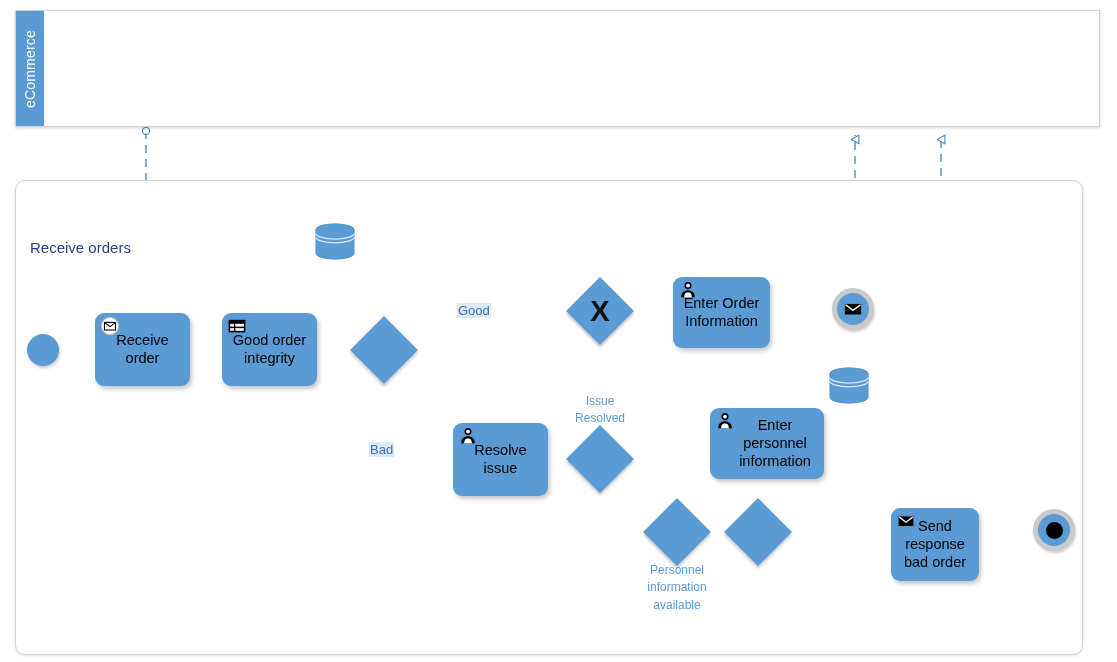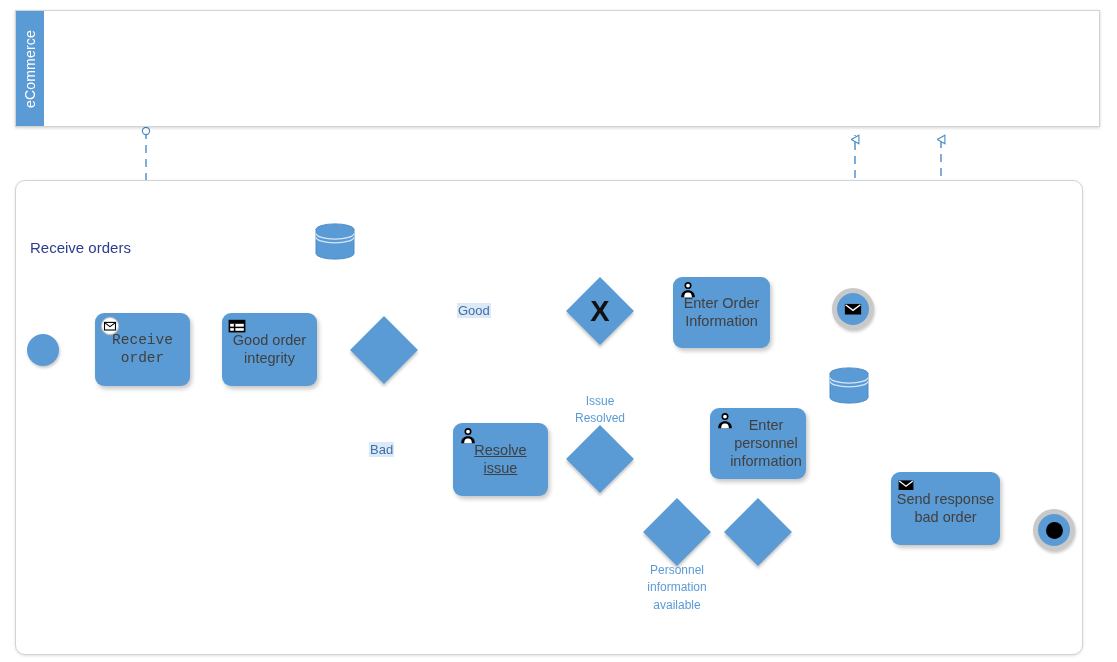--- a/index.html
+++ b/index.html
@@ -69,21 +69,21 @@
   }
   
   .task {
     background: #5b9bd5;
     border-radius: 9px;
     box-shadow: 2px 3px 4px rgba(0,0,0,0.22);
     display: flex;
     align-items: center;
     justify-content: center;
     text-align: center;
-    color: #404040;
+    color: #000000;
     font-size: 14.5px;
     line-height: 1.22;
     padding: 4px 5px 3px 5px;
   }
   .task-label { display: block; }
   .task-icon {
     position: absolute;
     left: 5px;
     top: 3px;
     width: 20px;
@@ -245,70 +245,70 @@
       <span>eCommerce</span>
     </div>
   </div>
 
   <div class="node subprocess" style="left:15px; top:180px; width:1068px; height:475px;">
     <div class="subprocess-label">Receive orders</div>
   </div>
 
   <div class="node event-start" style="left:27px; top:334px;"></div>
 
-  <div class="node task" style="left:95px; top:313px; width:95px; height:73px;font-family:Liberation Mono, monospace;">
+  <div class="node task" style="left:95px; top:313px; width:95px; height:73px;">
     <svg class="task-icon" viewBox="0 0 20 20">
       <circle cx="10" cy="10" r="8.6" fill="#ffffff" stroke="#bdbdbd" stroke-width="1.1"></circle>
       <rect x="4.5" y="6.4" width="11" height="7.6" fill="#ffffff" stroke="#000000" stroke-width="1.1"></rect>
       <path d="M4.9,6.9 L10,10.6 L15.1,6.9" fill="none" stroke="#000000" stroke-width="1.1"></path>
     </svg>
     <span class="task-label">Receive order</span>
   </div>
 
   <div class="node task" style="left:222px; top:313px; width:95px; height:73px;">
     <svg class="task-icon" viewBox="0 0 20 20">
       <rect x="2.4" y="4.6" width="15.2" height="11" fill="#ffffff" stroke="#000000" stroke-width="1.6"></rect>
       <rect x="2.4" y="4.6" width="15.2" height="3.2" fill="#000000"></rect>
       <line x1="2.4" y1="11.4" x2="17.6" y2="11.4" stroke="#000000" stroke-width="1.5"></line>
       <line x1="7.6" y1="7.8" x2="7.6" y2="15.6" stroke="#000000" stroke-width="1.5"></line>
     </svg>
     <span class="task-label">Good order integrity</span>
   </div>
 
-  <div class="node task" style="left:453px; top:423px; width:95px; height:73px;text-decoration:underline;">
+  <div class="node task" style="left:453px; top:423px; width:95px; height:73px;">
     <svg class="task-icon" viewBox="0 0 20 20">
       <circle cx="10" cy="5.6" r="3.5" fill="#000000"></circle>
       <path d="M3.2,17.2 C3.2,12.2 6.4,10.2 10,10.2 C13.6,10.2 16.8,12.2 16.8,17.2 z" fill="#000000"></path>
       <path d="M6.2,17.2 C6.2,13.6 7.6,12.4 10,12.4 C12.4,12.4 13.8,13.6 13.8,17.2 z" fill="#ffffff"></path>
       <circle cx="10" cy="5.6" r="1.9" fill="#ffffff"></circle>
     </svg>
     <span class="task-label">Resolve issue</span>
   </div>
 
   <div class="node task" style="left:673px; top:277px; width:97px; height:71px;">
     <svg class="task-icon" viewBox="0 0 20 20">
       <circle cx="10" cy="5.6" r="3.5" fill="#000000"></circle>
       <path d="M3.2,17.2 C3.2,12.2 6.4,10.2 10,10.2 C13.6,10.2 16.8,12.2 16.8,17.2 z" fill="#000000"></path>
       <path d="M6.2,17.2 C6.2,13.6 7.6,12.4 10,12.4 C12.4,12.4 13.8,13.6 13.8,17.2 z" fill="#ffffff"></path>
       <circle cx="10" cy="5.6" r="1.9" fill="#ffffff"></circle>
     </svg>
     <span class="task-label">Enter Order Information</span>
   </div>
 
-  <div class="node task" style="left:710px; top:408px; width:96px; height:71px;padding-left:21px;">
+  <div class="node task" style="left:710px; top:408px; width:114px; height:71px;padding-left:21px;">
     <svg class="task-icon" viewBox="0 0 20 20">
       <circle cx="10" cy="5.6" r="3.5" fill="#000000"></circle>
       <path d="M3.2,17.2 C3.2,12.2 6.4,10.2 10,10.2 C13.6,10.2 16.8,12.2 16.8,17.2 z" fill="#000000"></path>
       <path d="M6.2,17.2 C6.2,13.6 7.6,12.4 10,12.4 C12.4,12.4 13.8,13.6 13.8,17.2 z" fill="#ffffff"></path>
       <circle cx="10" cy="5.6" r="1.9" fill="#ffffff"></circle>
     </svg>
     <span class="task-label">Enter personnel information</span>
   </div>
 
-  <div class="node task" style="left:891px; top:472px; width:109px; height:73px;">
+  <div class="node task" style="left:891px; top:508px; width:88px; height:73px;">
     <svg class="task-icon" viewBox="0 0 20 20">
       <rect x="2.6" y="5.4" width="14.8" height="9.6" fill="#000000"></rect>
       <path d="M3.2,6.1 L10,11.3 L16.8,6.1" fill="none" stroke="#ffffff" stroke-width="1.3"></path>
     </svg>
     <span class="task-label">Send response bad order</span>
   </div>
 
   <div class="gateway-wrap" style="left:360px; top:326px;">
     <div class="gateway"></div>
   </div>

